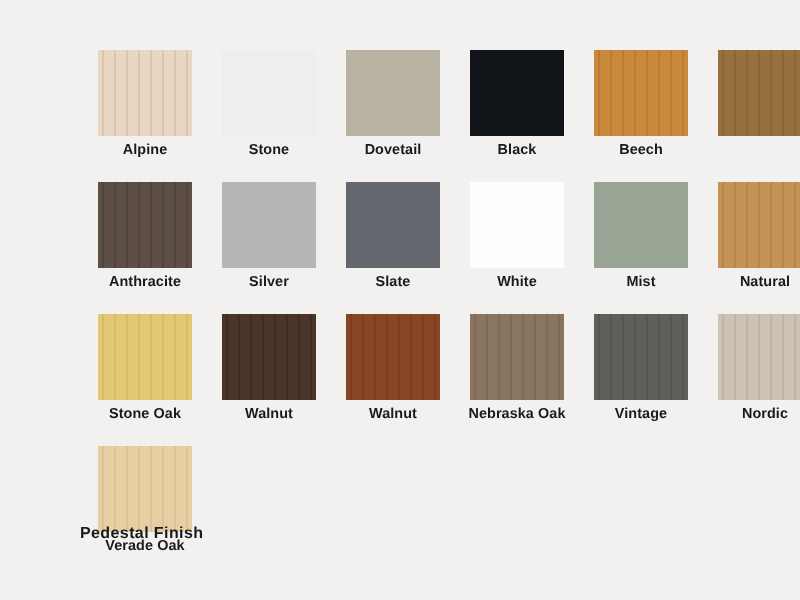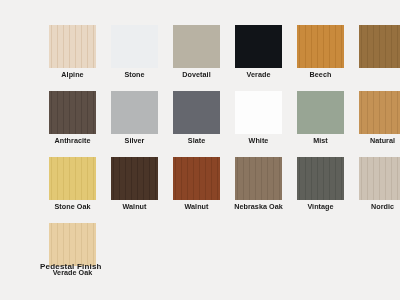--- a/index.html
+++ b/index.html
@@ -82,21 +82,21 @@
       <div class="swatch-cell">
         <span class="swatch-chip" style="background: rgb(236, 238, 240);"></span>
         <span class="swatch-label">Stone</span>
       </div>
       <div class="swatch-cell">
         <span class="swatch-chip" style="background: rgb(184, 178, 163);"></span>
         <span class="swatch-label">Dovetail</span>
       </div>
       <div class="swatch-cell">
         <span class="swatch-chip" style="background: rgb(17, 20, 24);"></span>
-        <span class="swatch-label">Verade</span>
+        <span class="swatch-label">Black</span>
       </div>
       <div class="swatch-cell">
         <span class="swatch-chip" style="background: repeating-linear-gradient(90deg, rgb(201, 138, 60) 0px, rgb(201, 138, 60) 2px, rgb(187, 125, 49) 2px, rgb(187, 125, 49) 3px, rgb(201, 138, 60) 3px, rgb(201, 138, 60) 6px);"></span>
         <span class="swatch-label">Beech</span>
       </div>
       <div class="swatch-cell">
         <span class="swatch-chip" style="background: repeating-linear-gradient(90deg, rgb(150, 112, 63) 0px, rgb(150, 112, 63) 2px, rgb(138, 102, 55) 2px, rgb(138, 102, 55) 3px, rgb(150, 112, 63) 3px, rgb(150, 112, 63) 6px);"></span>
       </div>
       <div class="swatch-cell">
         <span class="swatch-chip" style="background: repeating-linear-gradient(90deg, rgb(93, 79, 70) 0px, rgb(93, 79, 70) 2px, rgb(81, 68, 60) 2px, rgb(81, 68, 60) 3px, rgb(93, 79, 70) 3px, rgb(93, 79, 70) 6px);"></span>

